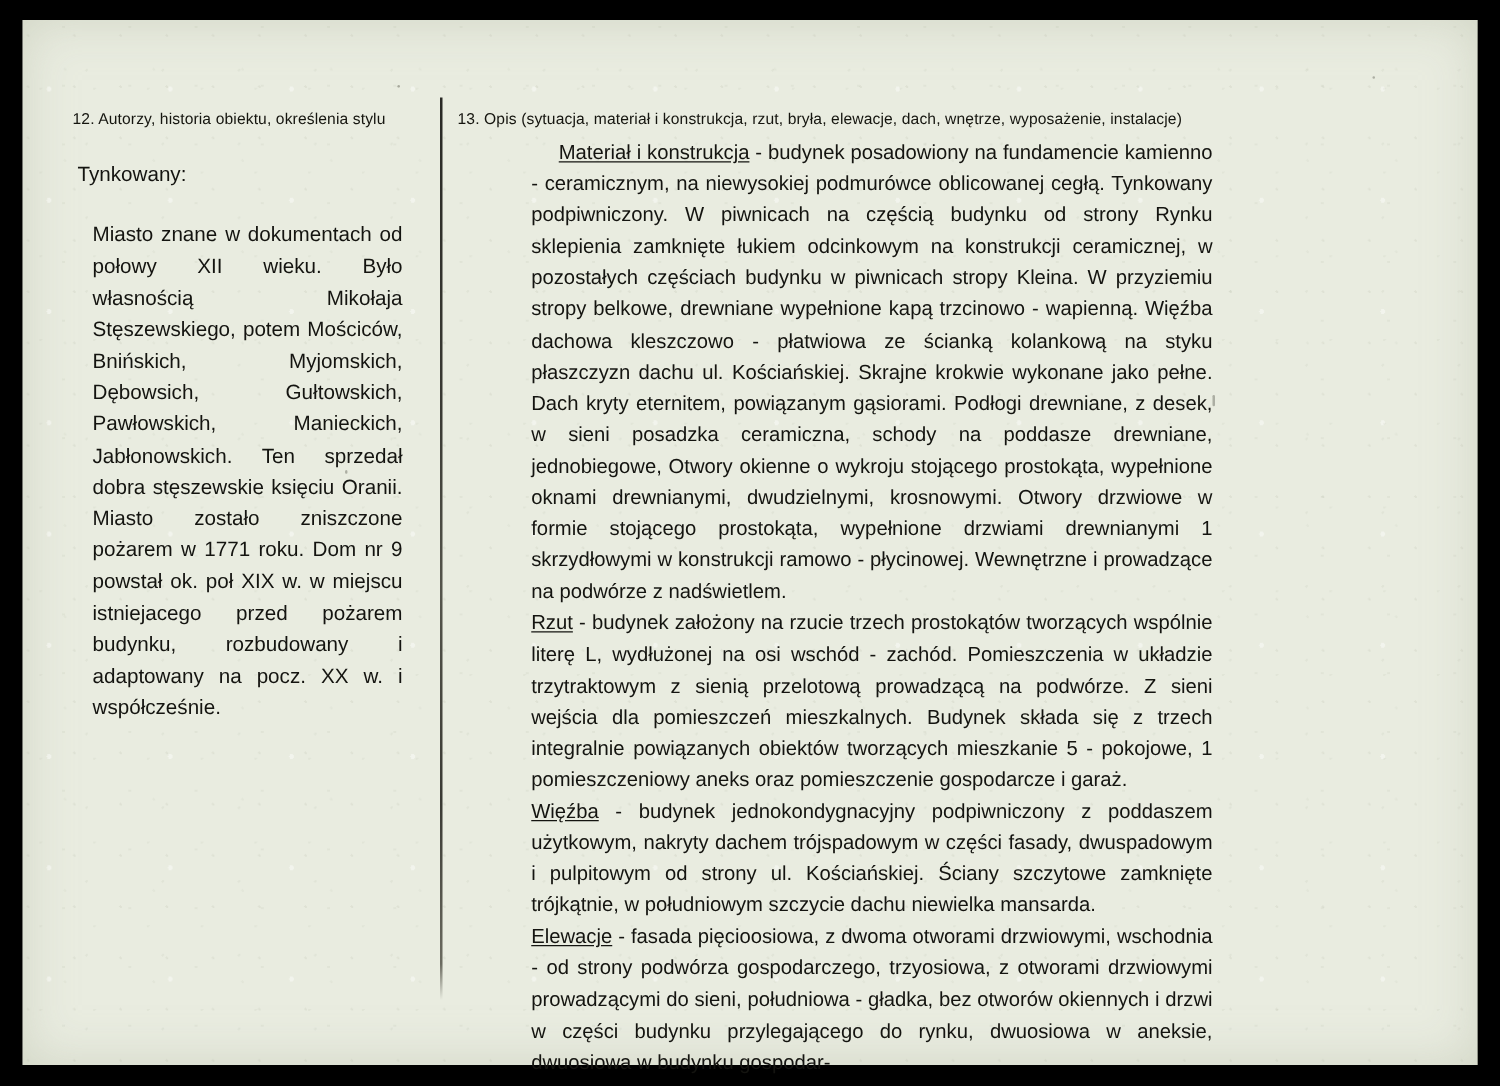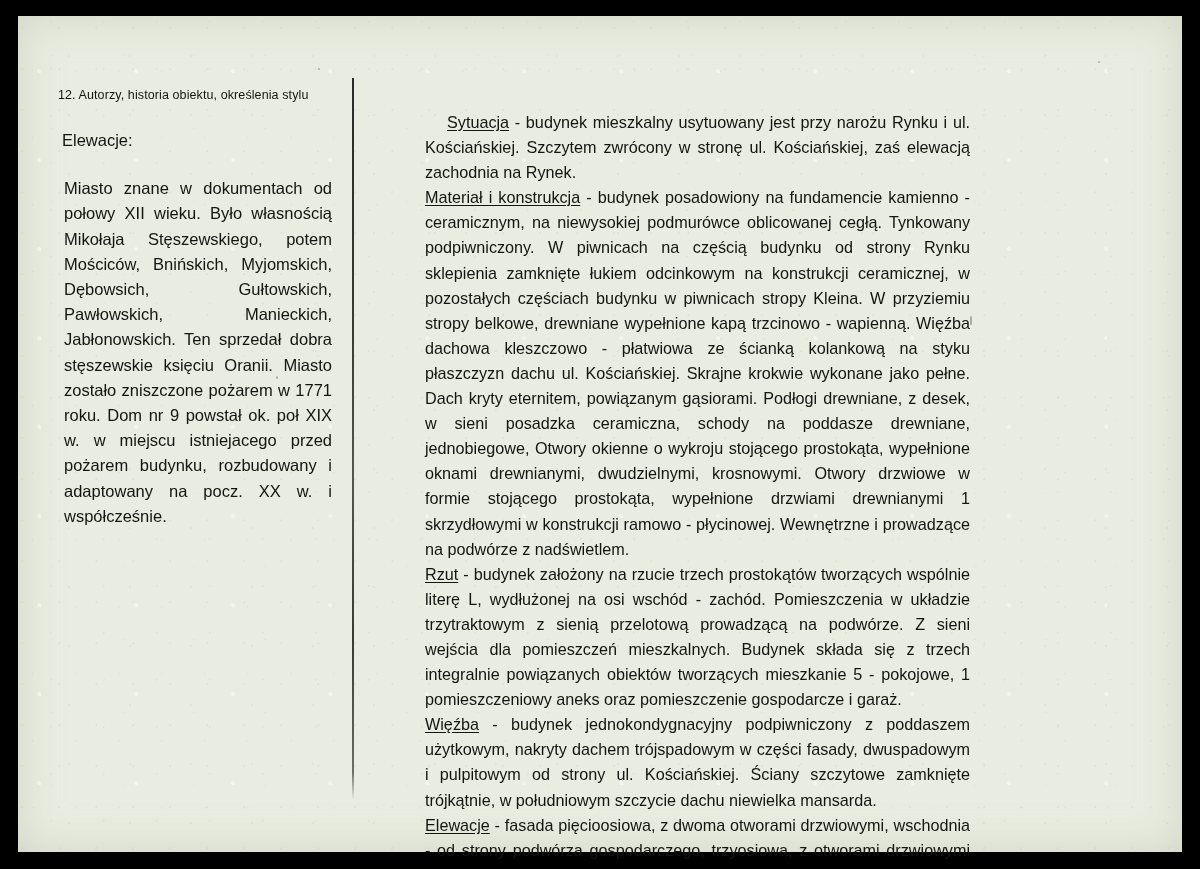--- a/index.html
+++ b/index.html
@@ -66,21 +66,21 @@
   #left-column {
     position: absolute;
     left: 44px;
     top: 112px;
     width: 272px;
     font-size: 16.5px;
     line-height: 25.2px;
     color: #141410;
   }
   #history-label { margin: 0 0 23px 0; }
-  #history-body  { margin: 2px; text-align: justify; }
+  #history-body  { margin: 12px; text-align: justify; }
   #history-body p { margin: 0; }
 
   
   #right-column {
     position: absolute;
     left: 407px;
     top: 94px;
     width: 545px;
     font-size: 16.2px;
     line-height: 25.1px;
@@ -112,30 +112,30 @@
 <div id="scan-page">
   <div id="paper-grain"></div>
 
   <div class="speckle" style="left:300px; top:52px;  width:2px; height:2px;"></div>
   <div class="speckle" style="left:258px; top:360px; width:2px; height:3px;"></div>
   <div class="speckle" style="left:952px; top:300px; width:2px; height:9px; border-radius:1px;"></div>
   <div class="speckle" style="left:1080px;top:45px;  width:2px; height:2px;"></div>
 
   <div class="field-header" id="header-12">12. Autorzy, historia obiektu, określenia stylu</div>
 
+  <div class="field-header" id="header-13">13. Opis (sytuacja, materiał i konstrukcja, rzut, bryła, elewacje, dach, wnętrze, wyposażenie, instalacje)</div>
 
   <div id="column-divider"></div>
 
   <div id="left-column">
-    <p id="history-label">Elewacje:</p>
+    <p id="history-label">Tynkowany:</p>
     <div id="history-body">
       <p>Miasto znane w dokumentach od połowy XII wieku. Było własnością Mikołaja Stęszewskiego, potem Mościców, Bnińskich, Myjomskich, Dębowsich, Gułtowskich, Pawłowskich, Manieckich, Jabłonowskich. Ten sprzedał dobra stęszewskie księciu Oranii. Miasto zostało zniszczone pożarem w 1771 roku. Dom nr 9 powstał ok. poł XIX w. w miejscu istniejacego przed pożarem budynku, rozbudowany i adaptowany na pocz. XX w. i współcześnie.</p>
     </div>
   </div>
 
   <div id="right-column">
-      <p class="desc-entry" style="text-indent: 22px;"><span class="entry-term">Sytuacja</span><span> - budynek mieszkalny usytuowany jest przy narożu Rynku i ul. Kościańskiej. Szczytem zwrócony w stronę ul. Kościańskiej, zaś elewacją zachodnia na Rynek.</span></p>
       <p class="desc-entry"><span class="entry-term">Materiał i konstrukcja</span><span> - budynek posadowiony na fundamencie kamienno - ceramicznym, na niewysokiej podmurówce oblicowanej cegłą. Tynkowany podpiwniczony. W piwnicach na częścią budynku od strony Rynku  sklepienia zamknięte łukiem odcinkowym na konstrukcji ceramicznej, w pozostałych częściach budynku w piwnicach stropy Kleina. W przyziemiu stropy belkowe, drewniane wypełnione kapą trzcinowo - wapienną. Więźba dachowa kleszczowo - płatwiowa ze ścianką kolankową na styku płaszczyzn dachu ul. Kościańskiej. Skrajne krokwie wykonane jako pełne. Dach kryty eternitem, powiązanym  gąsiorami. Podłogi drewniane, z desek, w sieni posadzka ceramiczna, schody na poddasze drewniane, jednobiegowe, Otwory okienne o wykroju stojącego prostokąta, wypełnione oknami drewnianymi, dwudzielnymi, krosnowymi. Otwory drzwiowe w formie stojącego prostokąta, wypełnione drzwiami drewnianymi 1 skrzydłowymi w konstrukcji ramowo - płycinowej. Wewnętrzne i prowadzące na podwórze z nadświetlem.</span></p>
       <p class="desc-entry"><span class="entry-term">Rzut</span><span> - budynek założony na rzucie trzech prostokątów tworzących wspólnie literę L, wydłużonej na osi wschód - zachód. Pomieszczenia w układzie trzytraktowym z sienią przelotową prowadzącą na podwórze. Z sieni wejścia dla pomieszczeń mieszkalnych. Budynek składa się z trzech integralnie powiązanych obiektów tworzących mieszkanie 5 - pokojowe, 1 pomieszczeniowy aneks oraz pomieszczenie gospodarcze i garaż.</span></p>
       <p class="desc-entry"><span class="entry-term">Więźba</span><span> - budynek jednokondygnacyjny podpiwniczony z poddaszem użytkowym, nakryty dachem trójspadowym w części fasady, dwuspadowym i pulpitowym od strony ul. Kościańskiej. Ściany szczytowe zamknięte trójkątnie, w południowym szczycie dachu niewielka mansarda.</span></p>
       <p class="desc-entry"><span class="entry-term">Elewacje</span><span> - </span><span class="em">fasada</span><span> pięcioosiowa, z dwoma otworami drzwiowymi, </span><span class="em">wschodnia</span><span>  - od strony podwórza gospodarczego, trzyosiowa, z otworami drzwiowymi prowadzącymi do sieni, południowa - gładka, bez otworów okiennych i drzwi w części budynku przylegającego do rynku, dwuosiowa w aneksie, dwuosiowa w budynku gospodar-</span></p>
     </div>
 </div>
 
 </body></html>

